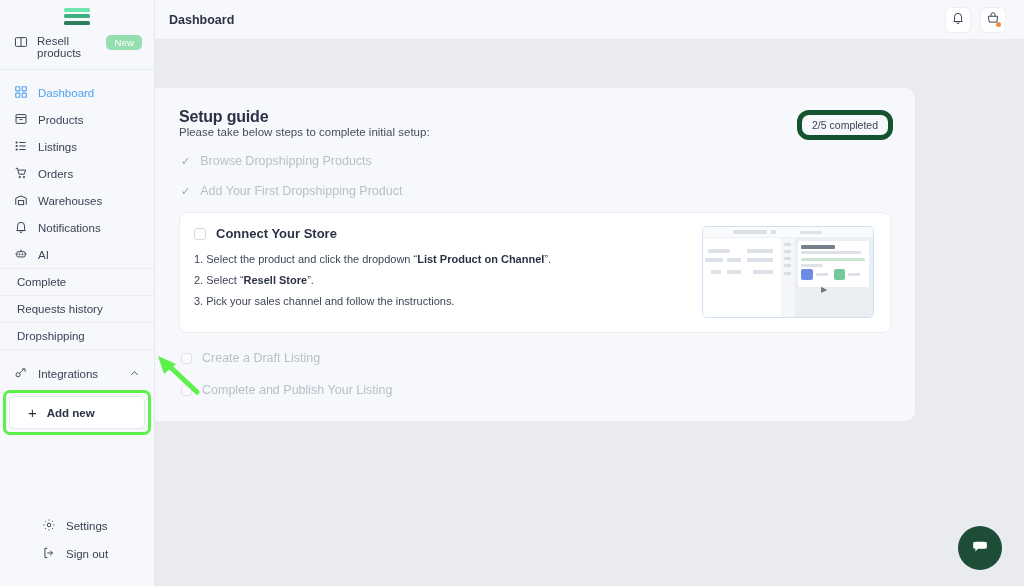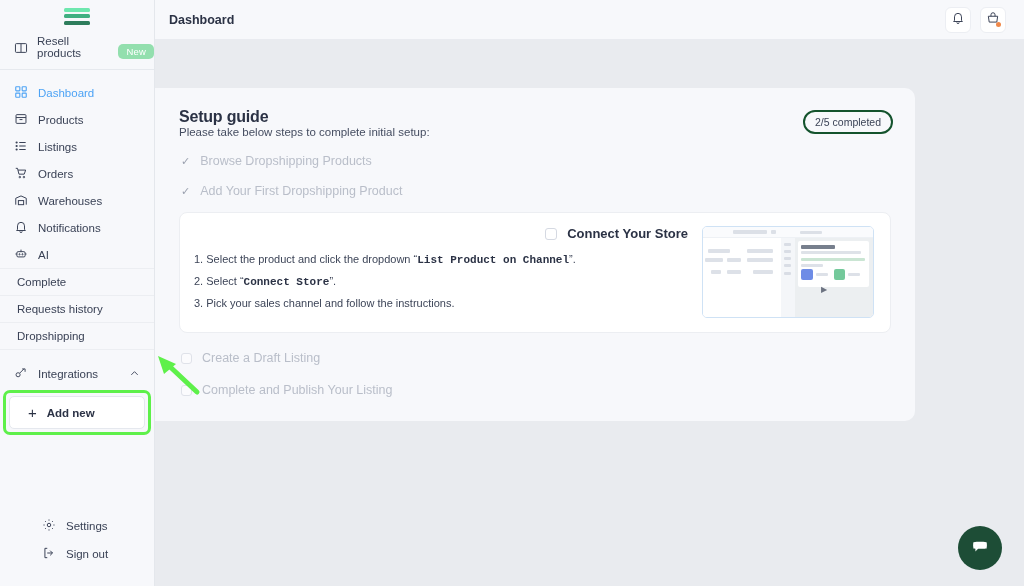--- a/index.html
+++ b/index.html
@@ -21,22 +21,22 @@
     flex: 0 0 155px;
   }
   .logo-wrap { height: 28px; display:flex; align-items:center; justify-content:center; padding-top: 4px; }
   .logo { width: 26px; height: 17px; display:flex; flex-direction:column; justify-content:space-between; }
   .logo i { display:block; height: 4px; border-radius: 1.5px; }
   .logo i:nth-child(1){ background:#6ee7ae; }
   .logo i:nth-child(2){ background:#3faf81; }
   .logo i:nth-child(3){ background:#2e7d5c; }
 
   .resell-row {
-    display:flex; align-items:flex-end; gap:9px;
-    padding: 7px 0 10px 14px;
+    display:flex; align-items:flex-start; gap:9px;
+    padding: 7px 12px 10px 14px;
     border-bottom: 1px solid #e6e9ee;
   }
   .resell-row .label { font-size: 11.5px; color:#3a4256; }
   .badge-new {
     margin-left:auto; background:#93dfae; color:#ffffff;
     font-size: 9.5px; padding: 2px 8px; border-radius: 5px;
     letter-spacing:.2px;
   }
 
   .nav { padding-top: 9px; }
@@ -102,41 +102,41 @@
   .setup-card {
     position:absolute; left: 0px; top: 48px; width: 760px;
     background:#f7f8fb; border-radius: 0 10px 10px 0;
     padding: 20px 24px 24px 24px;
   }
   .setup-title { font-size: 16px; font-weight: bold; color:#2b3245; letter-spacing:-.2px; }
   .setup-sub { font-size: 11.5px; color:#454d61; }
 
   .pill-completed {
     position:absolute; right: 22px; top: 22px;
-    border:2px solid #14532d; border-radius: 12px;
+    border:5px solid #14532d; border-radius: 12px;
     font-size: 10.5px; color:#3a4256; padding: 4px 10px; background:transparent;
   }
 
   .step-done {
     display:flex; align-items:center; gap:10px;
     font-size: 12.5px; color:#b9bec9; margin-top: 16px; padding-left: 2px;
   }
   .step-done .tick { font-size: 11px; color:#9ba1af; }
 
   .step-card {
     margin-top: 14px; background:#ffffff; border:1px solid #eceef2;
     border-radius: 8px; padding: 13px 16px 14px 14px;
     display:flex; gap: 14px; position:relative;
   }
   .step-card-body { flex:1; }
-  .step-head { display:flex; align-items:center; gap:10px;justify-content:flex-end; }
+  .step-head { display:flex; align-items:center; gap:10px; }
   .cbox { width:12px; height:12px; border:1px solid #d5d9e2; border-radius:3px; background:#fff; flex:0 0 12px; }
   .step-head .t { font-size: 13px; font-weight: bold; color:#2b3245; }
   .instr { font-size: 11px; color:#3d4558; margin-top: 12px; line-height: 1.1; }
-  .instr b { color:#2b3245;font-family:Liberation Mono, monospace; }
+  .instr b { color:#2b3245; }
   .instr div { margin-bottom: 9px; }
 
   .thumb {
     width: 172px; height: 92px; border-radius:5px;
     border:1px solid #cfe2f5; background:#ffffff;
     overflow:hidden; position:relative; flex: 0 0 172px;
     align-self: center;
   }
   .thumb .tb { position:absolute; left:0; right:0; top:0; height:11px; background:#fafbfd; border-bottom:1px solid #eef1f5; }
   .thumb .lpane { position:absolute; left:0; top:11px; bottom:0; width:78px; background:#fff; }
@@ -374,21 +374,21 @@
               <span class="cbox"></span>
               <span class="t">Connect Your Store</span>
             </div>
             <div class="instr">
               <div>
                 <span>1.</span>
                 <span>Select the product and click the dropdown “</span><b>List Product on Channel</b><span>”.</span>
               </div>
               <div>
                 <span>2.</span>
-                <span>Select “</span><b>Connect Store</b><span>”.</span>
+                <span>Select “</span><b>Resell Store</b><span>”.</span>
               </div>
               <div>
                 <span>3.</span>
                 <span>Pick your sales channel and follow the instructions.</span>
               </div>
             </div>
           </div>
 
           <div class="thumb">
             <div class="tb"></div>

